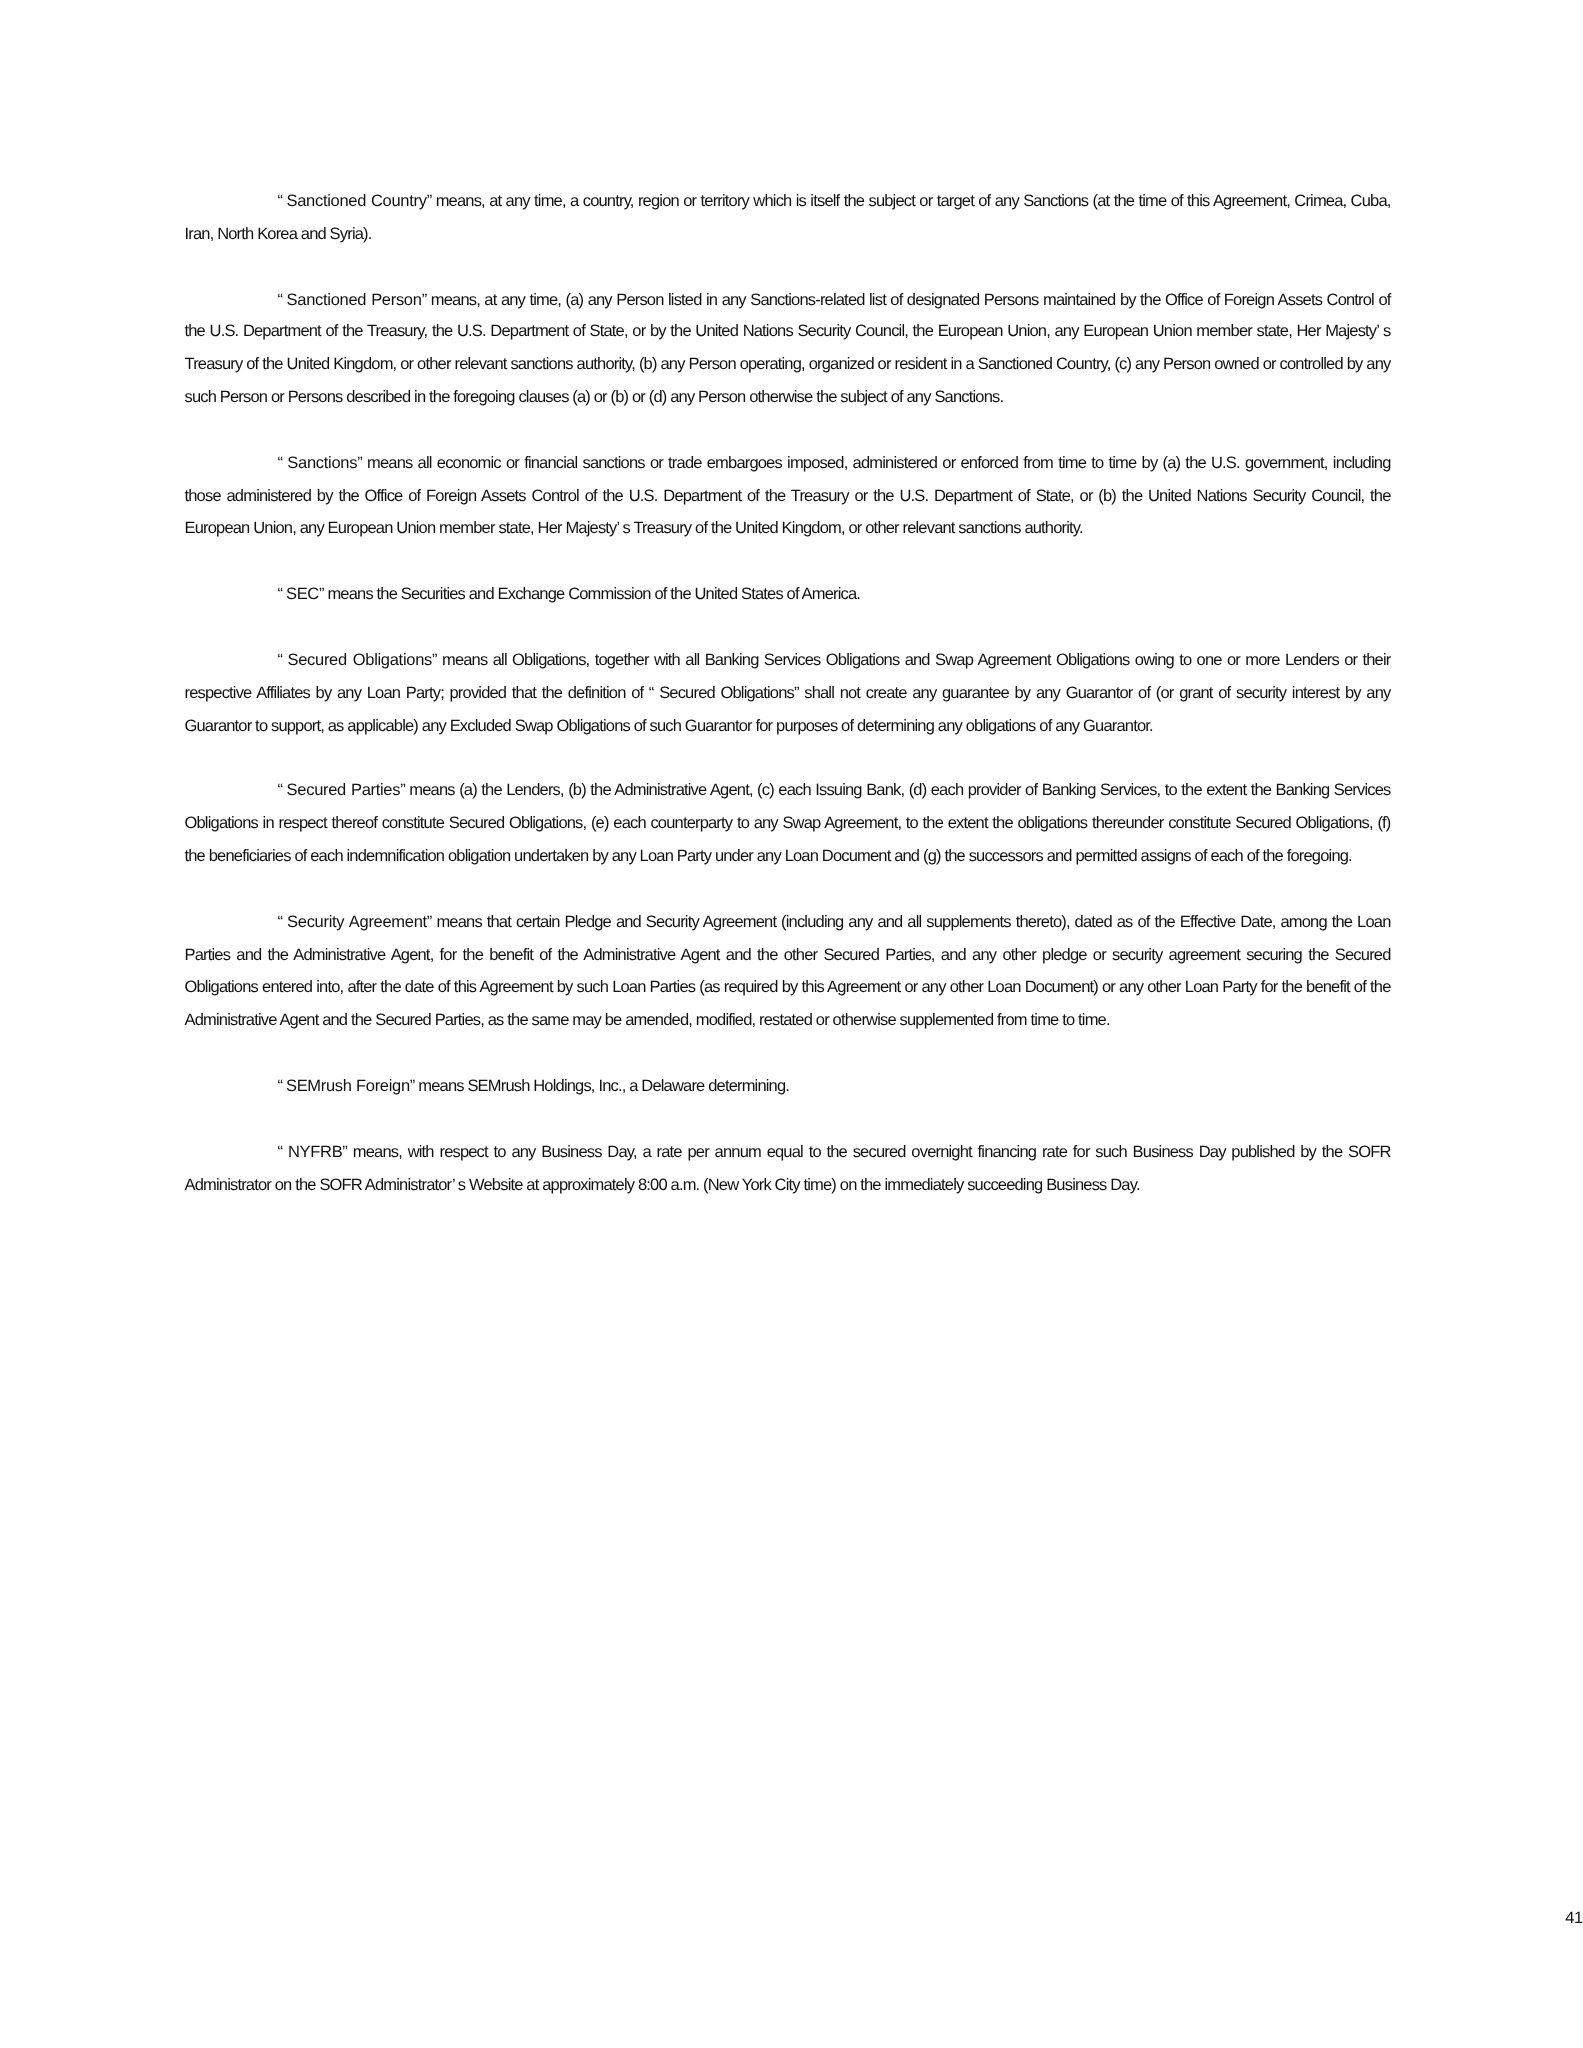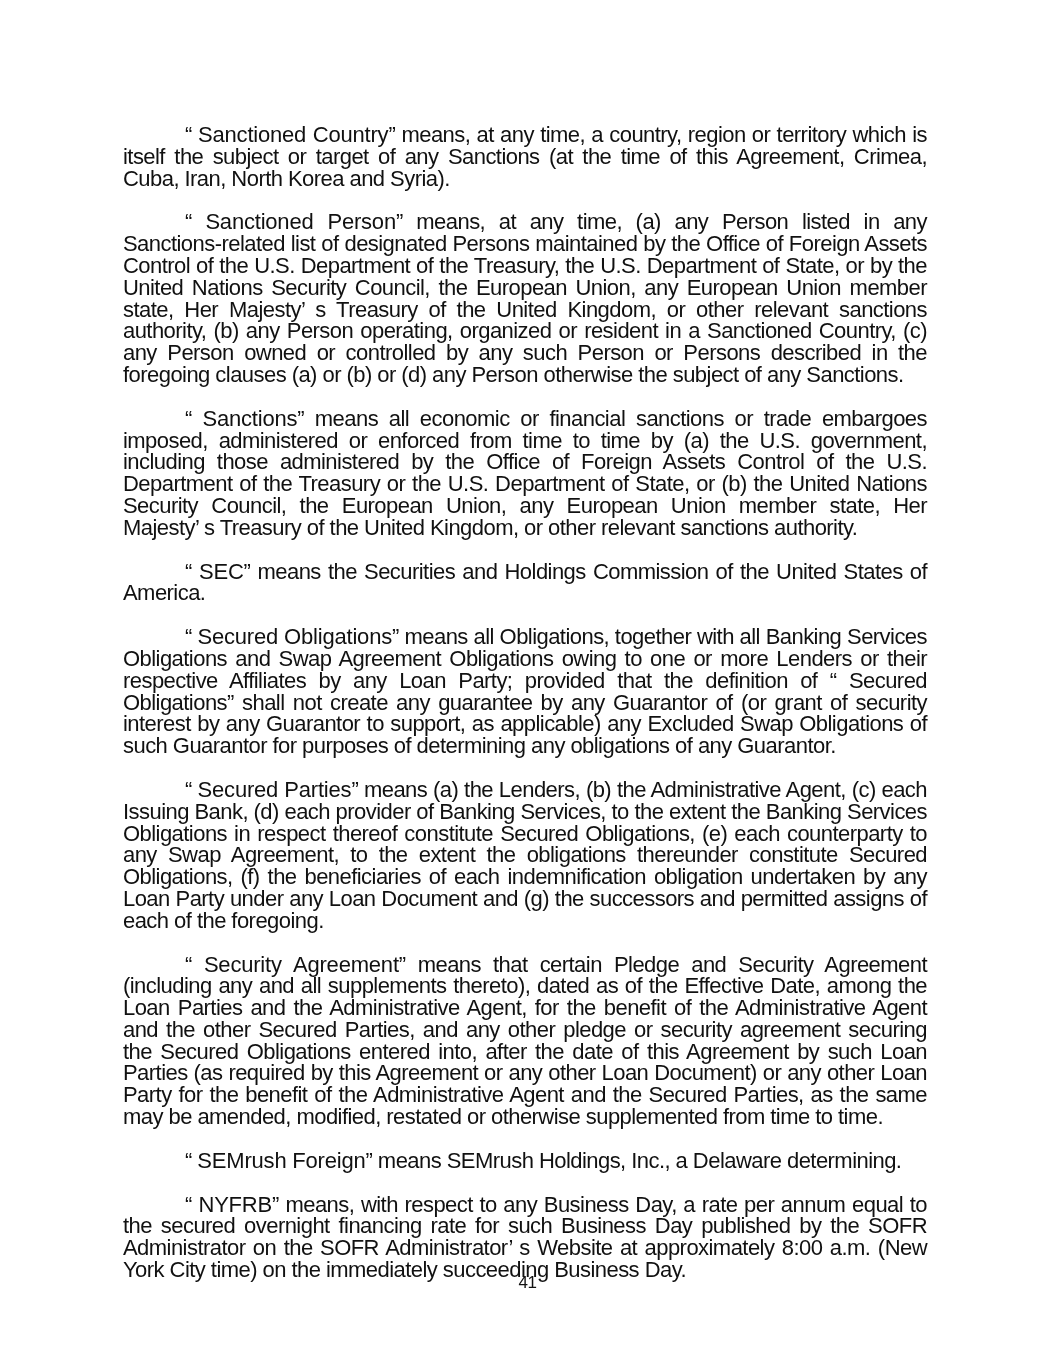--- a/index.html
+++ b/index.html
@@ -16,54 +16,54 @@
     font-family: "Liberation Sans", sans-serif;
   }
   .page {
     position: absolute;
     left: 123px;
     top: 124px;
     width: 804px;
   }
   .para {
     margin: 0 0 22px 0;
-    font-size: 22px;
+    font-size: 11px;
     line-height: 21.8px;
     text-align: justify;
     text-indent: 62px;
     letter-spacing: -0.55px;
     word-spacing: 0px;
   }
   .term {
     letter-spacing: -0.2px;
   }
   .u {
   }
   .page-number {
     position: absolute;
     left: 0;
     width: 1055px;
     top: 1273px;
-    text-align: center;
-    font-size: 17px;
+    text-align: right;
+    font-size: 11px;
     letter-spacing: -0.4px;
   }
 </style>
 </head>
 <body>
 
 <div class="page">
 
   <p class="para"><span>“ </span><span class="term">Sanctioned Country</span><span>”</span><span> means, at any time, a country, region or territory which is itself the subject or target of any Sanctions (at the time of this Agreement, Crimea, Cuba, Iran, North Korea and Syria).</span></p>
 
   <p class="para"><span>“ </span><span class="term">Sanctioned Person</span><span>”</span><span> means, at any time, (a) any Person listed in any Sanctions-related list of designated Persons maintained by the Office of Foreign Assets Control of the U.S. Department of the Treasury, the U.S. Department of State, or by the United Nations Security Council, the European Union, any European Union member state, Her Majesty’ s Treasury of the United Kingdom, or other relevant sanctions authority, (b) any Person operating, organized or resident in a Sanctioned Country, (c) any Person owned or controlled by any such Person or Persons described in the foregoing clauses (a) or (b) or (d) any Person otherwise the subject of any Sanctions.</span></p>
 
   <p class="para"><span>“ </span><span class="term">Sanctions</span><span>”</span><span> means all economic or financial sanctions or trade embargoes imposed, administered or enforced from time to time by (a) the U.S. government, including those administered by the Office of Foreign Assets Control of the U.S. Department of the Treasury or the U.S. Department of State, or (b) the United Nations Security Council, the European Union, any European Union member state, Her Majesty’ s Treasury of the United Kingdom, or other relevant sanctions authority.</span></p>
 
-  <p class="para"><span>“ </span><span class="term">SEC</span><span>”</span><span> means the Securities and Holdings Commission of the United States of America.</span></p>
+  <p class="para"><span>“ </span><span class="term">SEC</span><span>”</span><span> means the Securities and Exchange Commission of the United States of America.</span></p>
 
   <p class="para"><span>“ </span><span class="term">Secured Obligations</span><span>”</span><span> means all Obligations, together with all Banking Services Obligations and Swap Agreement Obligations owing to one or more Lenders or their respective Affiliates by any Loan Party; </span><span class="u">provided</span><span> that the definition of “ Secured Obligations” shall not create any guarantee by any Guarantor of (or grant of security interest by any Guarantor to support, as applicable) any Excluded Swap Obligations of such Guarantor for purposes of determining any obligations of any Guarantor.</span></p>
 
   <p class="para"><span>“ </span><span class="term">Secured Parties</span><span>”</span><span> means (a) the Lenders, (b) the Administrative Agent, (c) each Issuing Bank, (d) each provider of Banking Services, to the extent the Banking Services Obligations in respect thereof constitute Secured Obligations, (e) each counterparty to any Swap Agreement, to the extent the obligations thereunder constitute Secured Obligations, (f) the beneficiaries of each indemnification obligation undertaken by any Loan Party under any Loan Document and (g) the successors and permitted assigns of each of the foregoing.</span></p>
 
   <p class="para"><span>“ </span><span class="term">Security Agreement</span><span>”</span><span> means that certain Pledge and Security Agreement (including any and all supplements thereto), dated as of the Effective Date, among the Loan Parties and the Administrative Agent, for the benefit of the Administrative Agent and the other Secured Parties, and any other pledge or security agreement securing the Secured Obligations entered into, after the date of this Agreement by such Loan Parties (as required by this Agreement or any other Loan Document) or any other Loan Party for the benefit of the Administrative Agent and the Secured Parties, as the same may be amended, modified, restated or otherwise supplemented from time to time.</span></p>
 
   <p class="para"><span>“ </span><span class="term">SEMrush Foreign</span><span>”</span><span> means SEMrush Holdings, Inc., a Delaware determining.</span></p>
 
   <p class="para"><span>“ </span><span class="term">NYFRB</span><span>”</span><span> means, with respect to any Business Day, a rate per annum equal to the secured overnight financing rate for such Business Day published by the SOFR Administrator on the SOFR Administrator’ s Website at approximately 8:00 a.m. (New York City time) on the immediately succeeding Business Day.</span></p>

